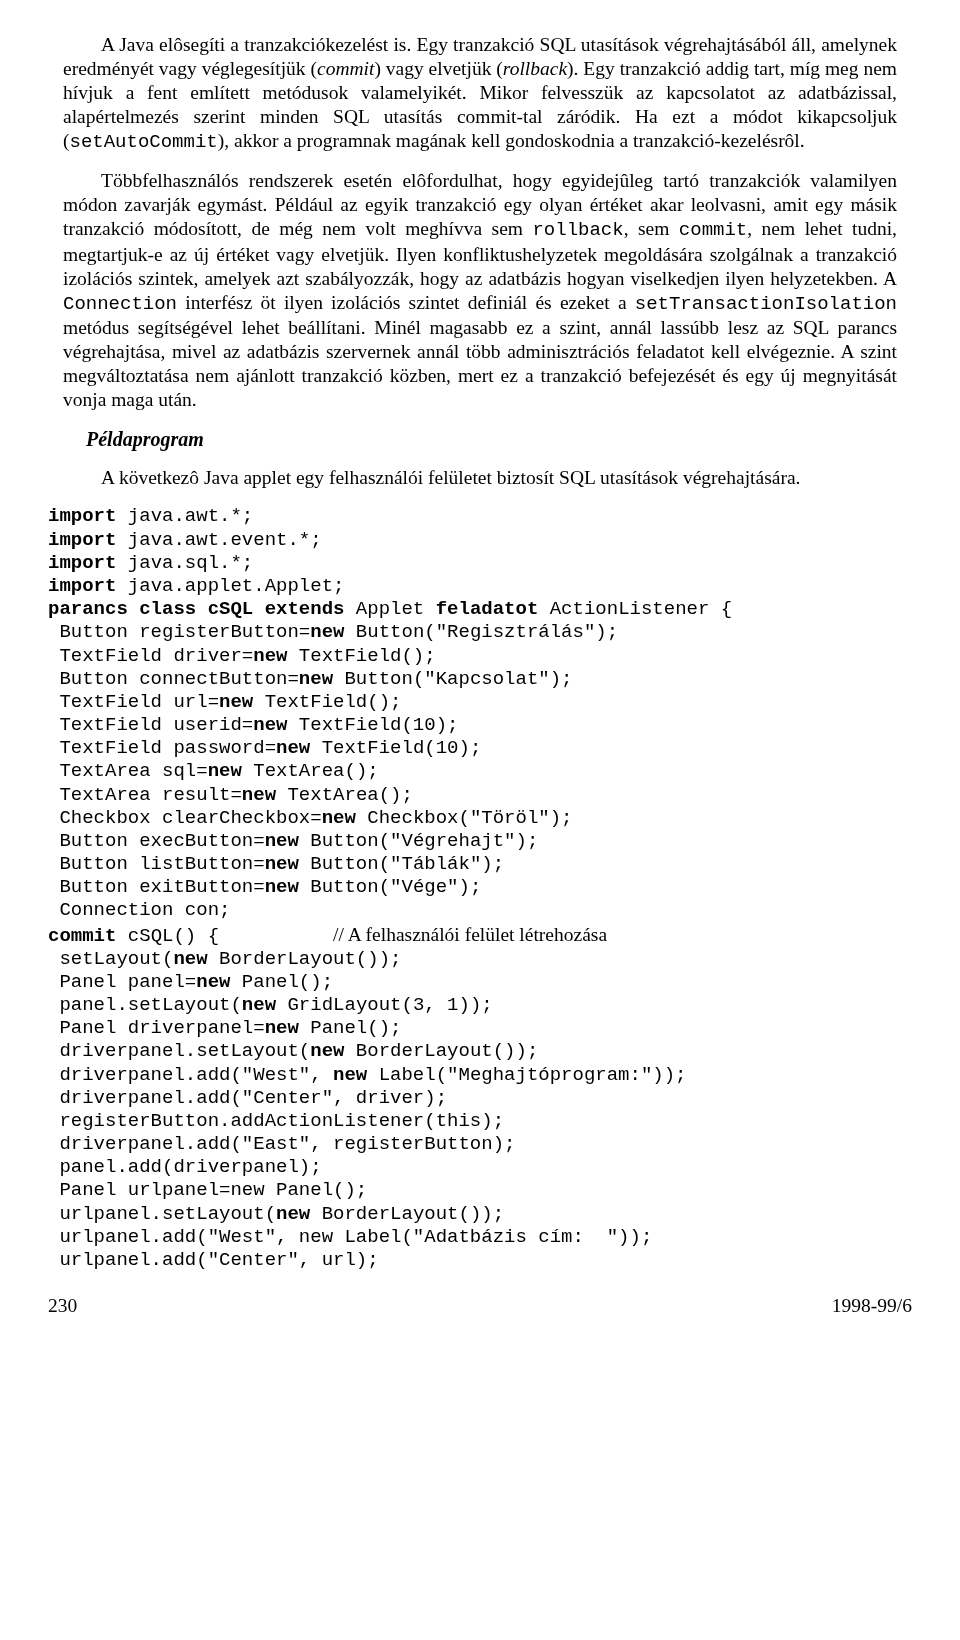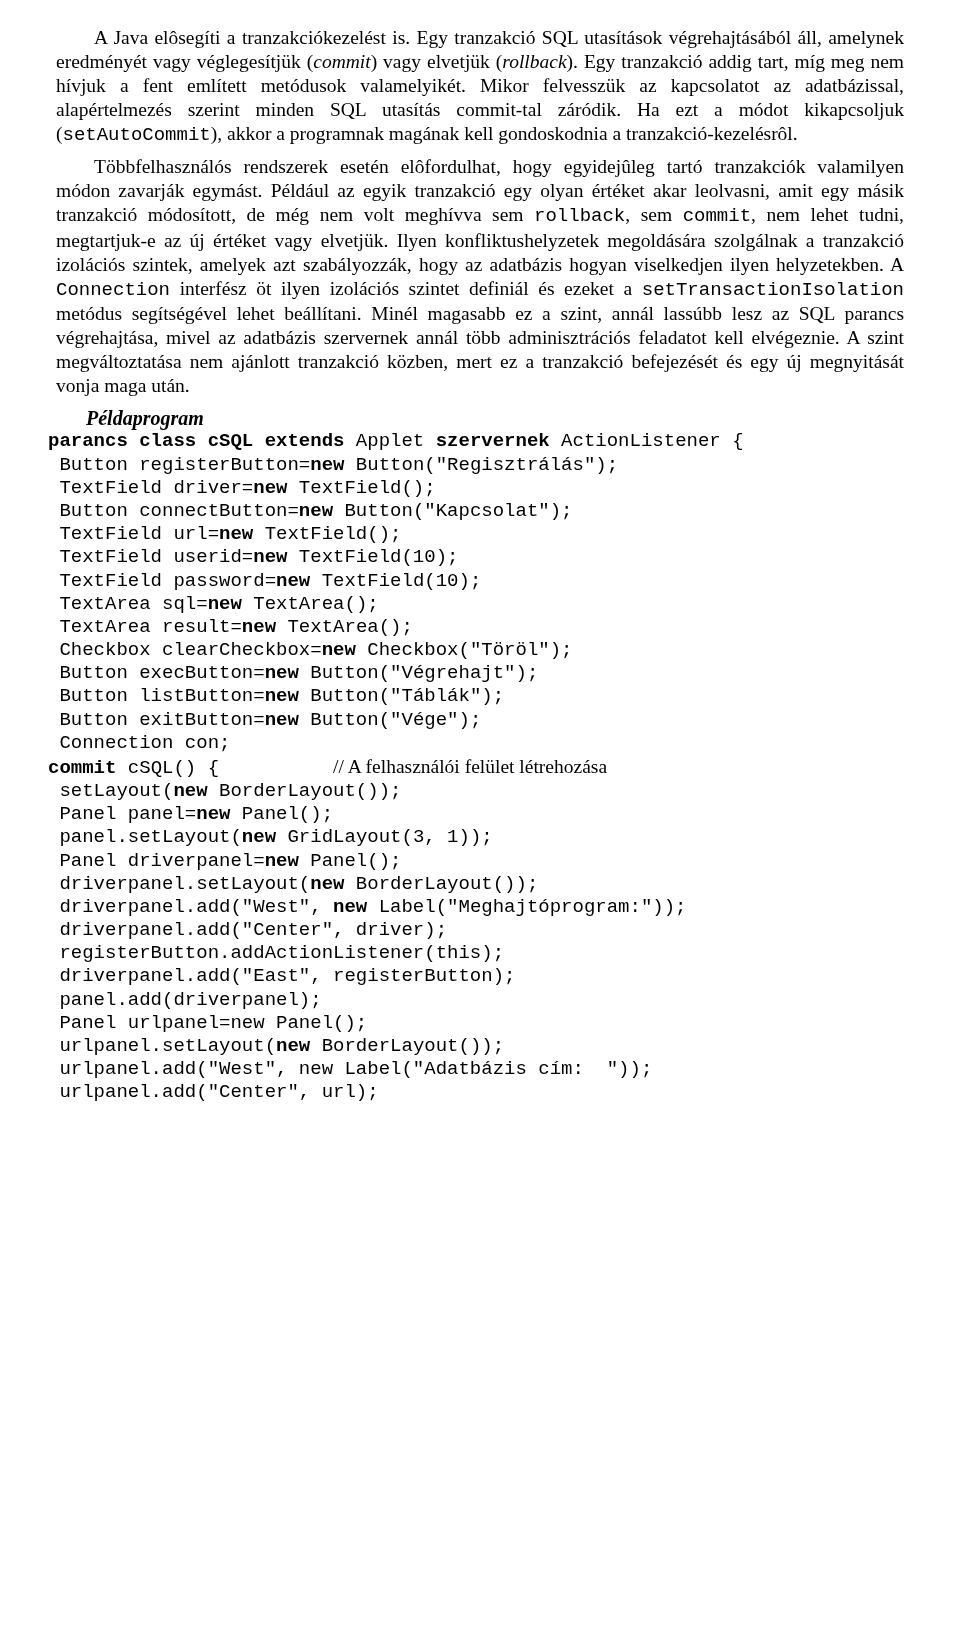--- a/index.html
+++ b/index.html
@@ -10,21 +10,21 @@
     font-size: 19.5px;
     line-height: 1.23;
     color: #000;
     width: 960px;
   }
   .page {
     padding: 18px 48px 24px 48px;
   }
   .para {
     text-align: justify;
-    margin: 8px;
+    margin: 15px;
   }
   .indent {
     text-indent: 38px;
   }
   .mono {
     font-family: "Courier New", Courier, monospace;
     font-size: 19px;
   }
   .heading {
     font-weight: bold;
@@ -55,22 +55,27 @@
 </style>
 </head>
 <body>
 
 <div class="page">
 
   <p class="para indent">A Java elôsegíti a tranzakciókezelést is. Egy tranzakció SQL utasítások végrehajtásából áll, amelynek eredményét vagy véglegesítjük (<i>commit</i>) vagy elvetjük (<i>rollback</i>). Egy tranzakció addig tart, míg meg nem hívjuk a fent említett metódusok valamelyikét. Mikor felvesszük az kapcsolatot az adatbázissal, alapértelmezés szerint minden SQL utasítás commit-tal záródik. Ha ezt a módot kikapcsoljuk (<span class="mono">setAutoCommit</span>), akkor a programnak magának kell gondoskodnia a tranzakció-kezelésrôl.</p>
   <p class="para indent">Többfelhasználós rendszerek esetén elôfordulhat, hogy egyidejûleg tartó tranzakciók valamilyen módon zavarják egymást. Például az egyik tranzakció egy olyan értéket akar leolvasni, amit egy másik tranzakció módosított, de még nem volt meghívva sem <span class="mono">rollback</span>, sem <span class="mono">commit</span>, nem lehet tudni, megtartjuk-e az új értéket vagy elvetjük. Ilyen konfliktushelyzetek megoldására szolgálnak a tranzakció izolációs szintek, amelyek azt szabályozzák, hogy az adatbázis hogyan viselkedjen ilyen helyzetekben. A <span class="mono">Connection</span> interfész öt ilyen izolációs szintet definiál és ezeket a <span class="mono">setTransactionIsolation</span> metódus segítségével lehet beállítani. Minél magasabb ez a szint, annál lassúbb lesz az SQL parancs végrehajtása, mivel az adatbázis szervernek annál több adminisztrációs feladatot kell elvégeznie. A szint megváltoztatása nem ajánlott tranzakció közben, mert ez a tranzakció befejezését és egy új megnyitását vonja maga után.</p>
 
   <p class="heading">Példaprogram</p>
+  <p class="para indent">A következô Java applet egy felhasználói felületet biztosít SQL utasítások végrehajtására.</p>
 
-  <div class="codeblock"><span><span class="b">parancs class cSQL extends </span>Applet <span class="b">szervernek </span>ActionListener {</span>
+  <div class="codeblock"><span><span class="b">import</span> java.awt.*;
+<span class="b">import</span> java.awt.event.*;
+<span class="b">import</span> java.sql.*;
+<span class="b">import</span> java.applet.Applet;
+</span><span><span class="b">parancs class cSQL extends </span>Applet <span class="b">feladatot </span>ActionListener {</span>
 <span> Button registerButton=<span class="b">new</span> Button("Regisztrálás");
  TextField driver=<span class="b">new</span> TextField();
  Button connectButton=<span class="b">new</span> Button("Kapcsolat");
  TextField url=<span class="b">new</span> TextField();
  TextField userid=<span class="b">new</span> TextField(10);
  TextField password=<span class="b">new</span> TextField(10);
  TextArea sql=<span class="b">new</span> TextArea();
  TextArea result=<span class="b">new</span> TextArea();
  Checkbox clearCheckbox=<span class="b">new</span> Checkbox("Töröl");
  Button execButton=<span class="b">new</span> Button("Végrehajt");
@@ -86,14 +91,18 @@
  driverpanel.add("West", <span class="b">new</span> Label("Meghajtóprogram:"));
  driverpanel.add("Center", driver);
  registerButton.addActionListener(this);
  driverpanel.add("East", registerButton);
  panel.add(driverpanel);
  Panel urlpanel=new Panel();
  urlpanel.setLayout(<span class="b">new</span> BorderLayout());
  urlpanel.add("West", new Label("Adatbázis cím:  "));
  urlpanel.add("Center", url);</span></div>
 
+  <div class="footer">
+    <span>230</span>
+    <span>1998-99/6</span>
+  </div>
 
 </div>
 
 </body></html>

